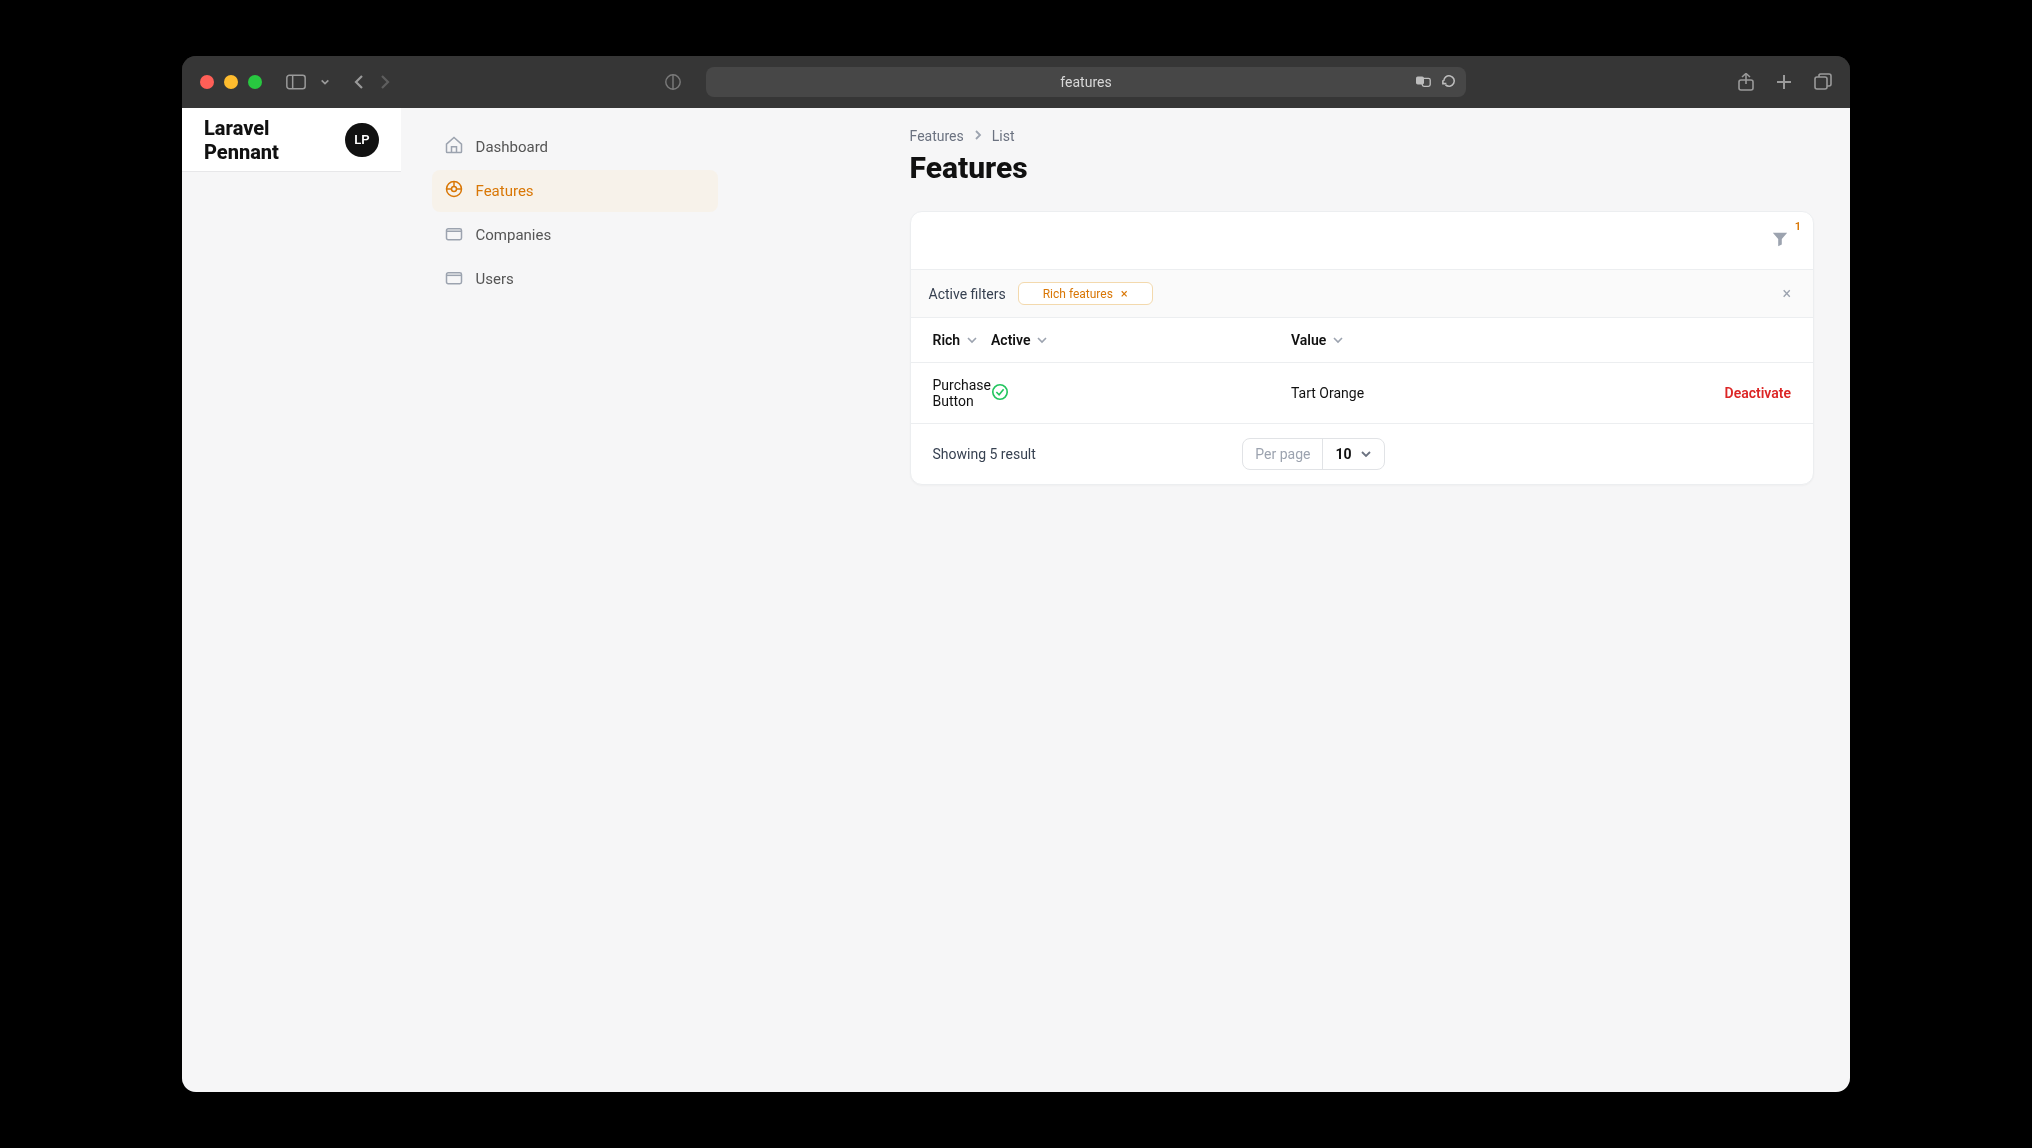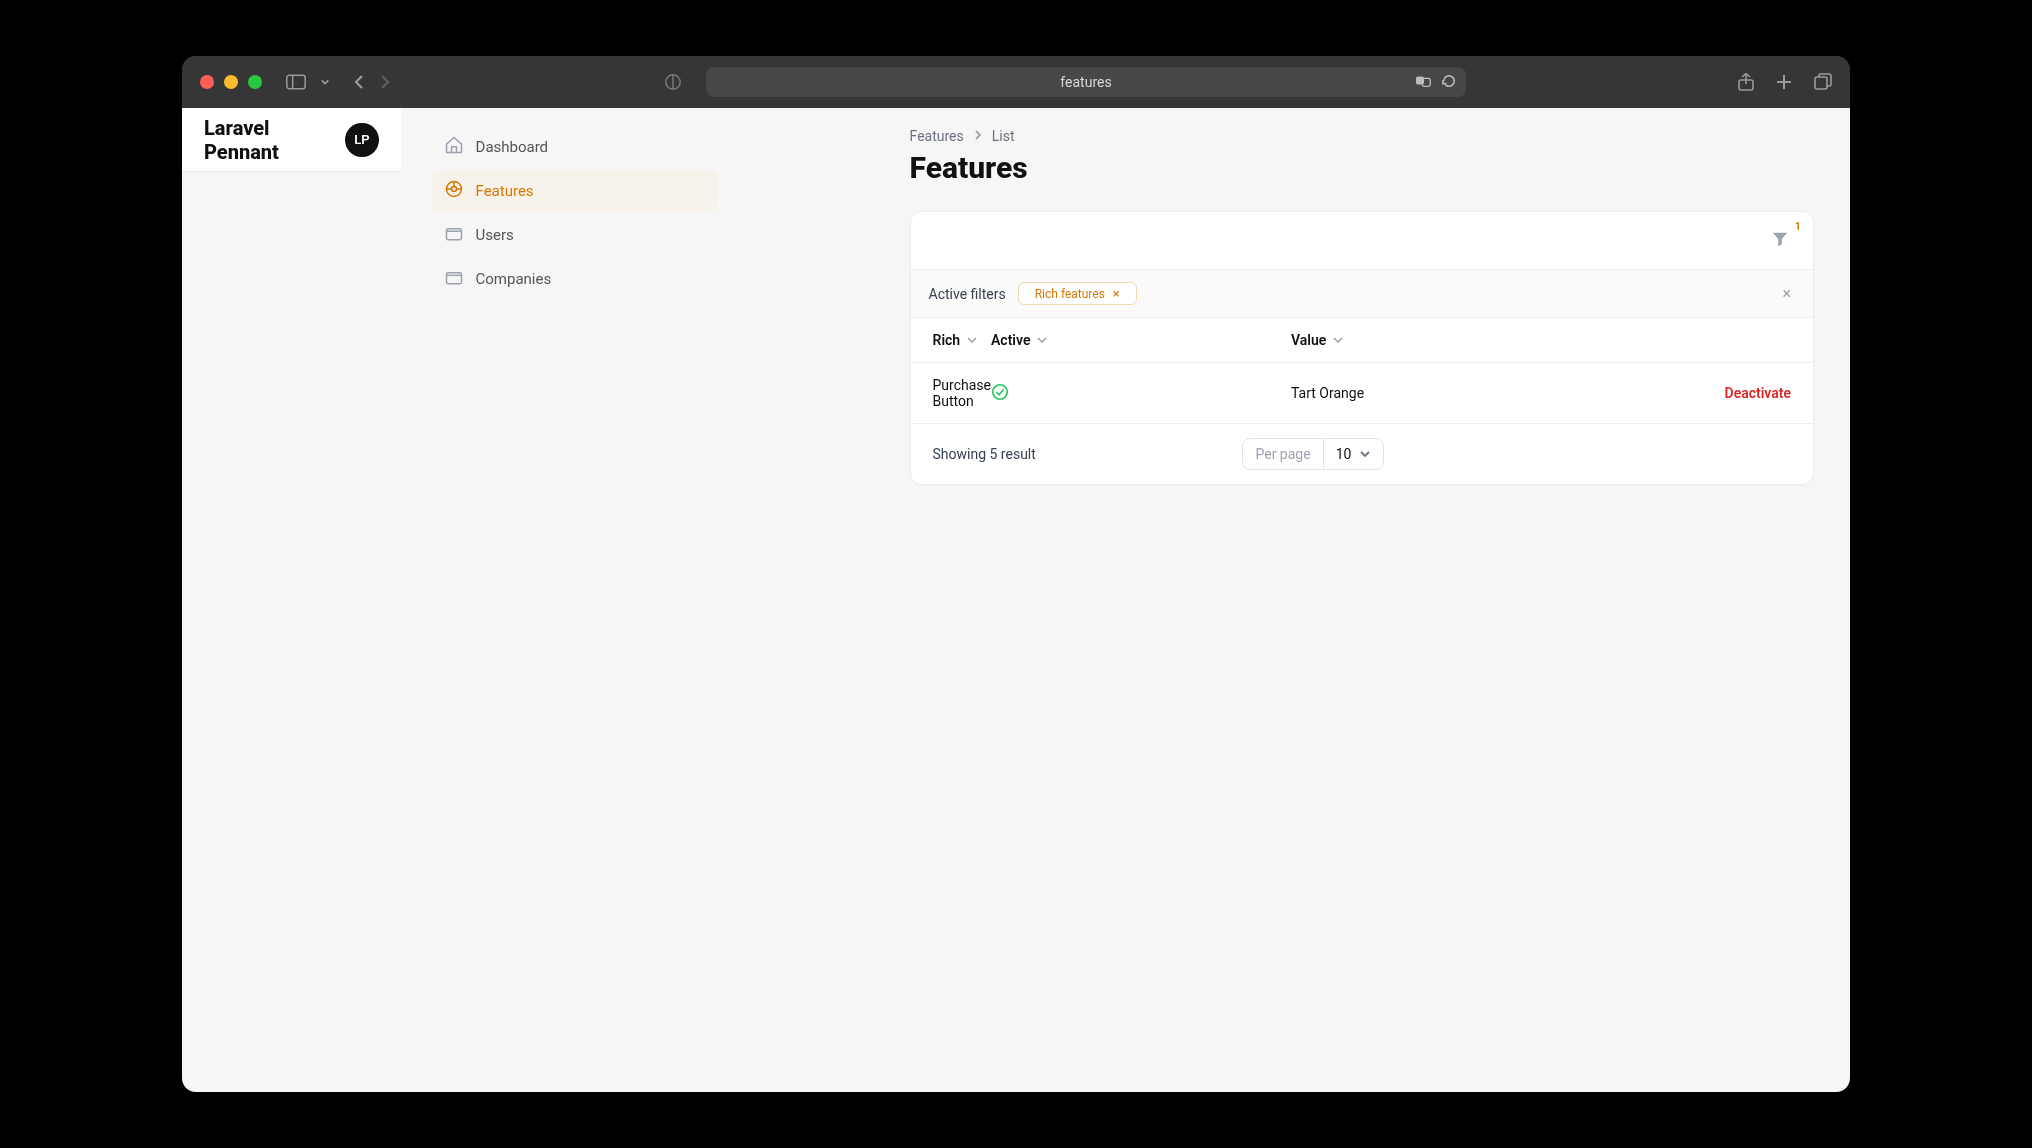--- a/index.html
+++ b/index.html
@@ -179,21 +179,21 @@
     }
     .af-label { font-size: 14px; color: #374151; }
     .filter-chip {
       display: flex;
       align-items: center;
       gap: 8px;
       background: #fff;
       border: 1px solid #f3d9ad;
       color: #d97706;
       font-size: 12px;
-      padding: 3px 16px;
+      padding: 3px 24px;
       border-radius: 6px;
       cursor: pointer;
     }
     .filter-chip .x { font-size: 13px; }
     .clear-all {
       margin-left: auto;
       color: #9ca3af;
       cursor: pointer;
       font-size: 16px;
       padding: 4px;
@@ -244,21 +244,21 @@
       color: #9ca3af;
       font-size: 14px;
       border-right: 1px solid #e1e3e6;
     }
     .pp-value {
       padding: 7px 12px;
       display: flex;
       align-items: center;
       gap: 8px;
       cursor: pointer;
-      font-weight: 400;
+      font-weight: 700;
       color: #111;
     }
   </style>
 </head>
 <body>
 
 <div class="window">
 
   <div class="chrome">
     <div class="traffic">
@@ -365,30 +365,30 @@
           </span>
           <span>Features</span>
         </div>
         <div class="side-item">
           <span>
             <svg width="20" height="20" viewBox="0 0 24 24" fill="none" stroke-width="1.8">
                 <rect x="3" y="7" width="18" height="13" rx="2"></rect>
                 <path d="M3 10 h18"></path>
               </svg>
           </span>
-          <span>Users</span>
+          <span>Companies</span>
         </div>
         <div class="side-item">
           <span>
             <svg width="20" height="20" viewBox="0 0 24 24" fill="none" stroke-width="1.8">
                 <rect x="3" y="7" width="18" height="13" rx="2"></rect>
                 <path d="M3 10 h18"></path>
               </svg>
           </span>
-          <span>Companies</span>
+          <span>Users</span>
         </div>
       </div>
 
       <div class="main">
         <div class="breadcrumb">
           <span class="crumb">Features</span>
           <span>
             <svg width="12" height="12" viewBox="0 0 12 12" fill="none" stroke="#9ca3af" stroke-width="1.8">
                 <polyline points="4,2 8,6 4,10"></polyline>
               </svg>

